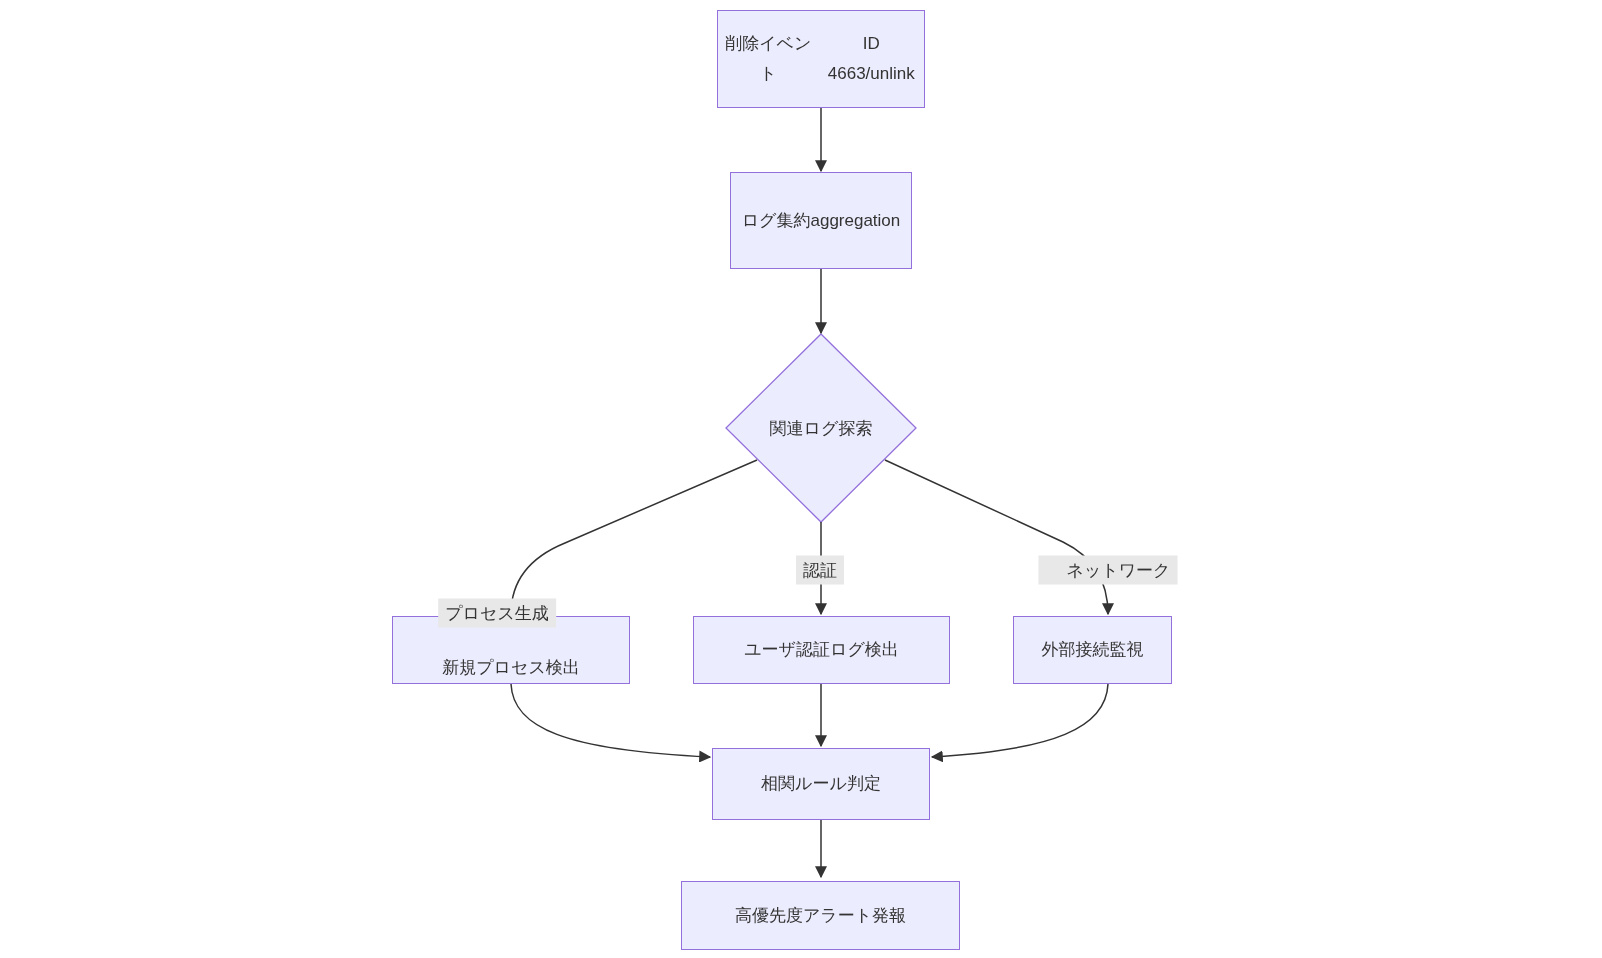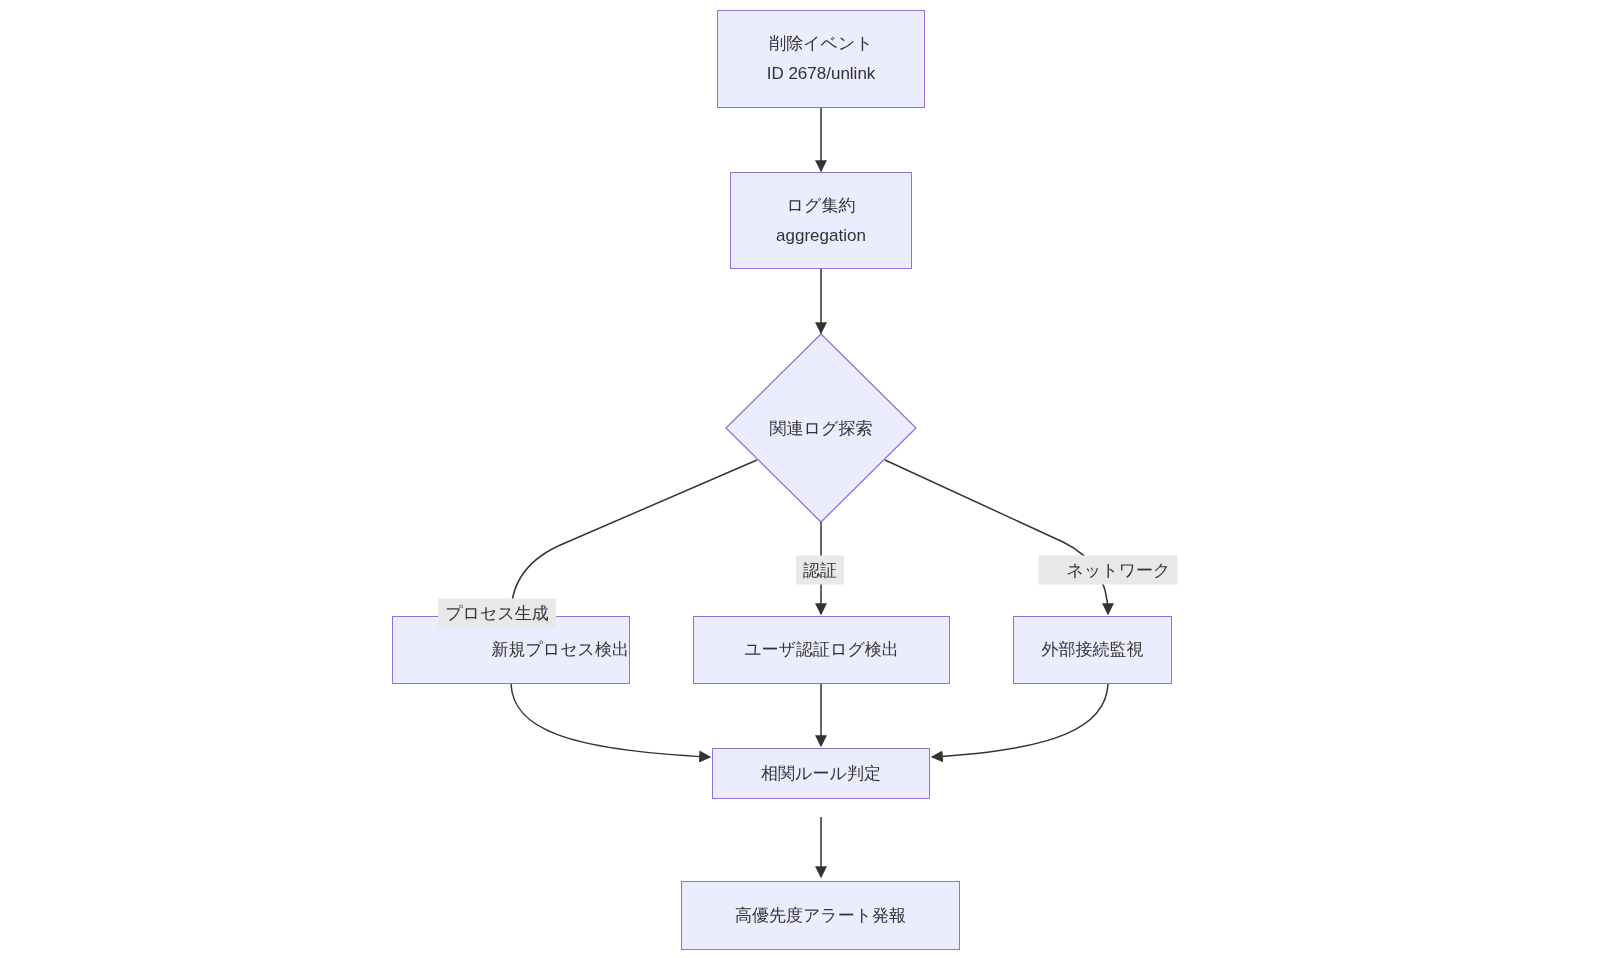--- a/index.html
+++ b/index.html
@@ -35,21 +35,20 @@
     fill: var(--node-fill, #ECECFF);
     stroke: var(--node-border, #9370DB);
     stroke-width: 1.3;
   }
   .node {
     position: absolute;
     box-sizing: border-box;
     background: var(--node-fill, #ECECFF);
     border: 1.5px solid var(--node-border, #9370DB);
     display: flex;
-    flex-direction: column;
     align-items: center;
     justify-content: center;
     text-align: center;
     font-size: 17px;
     line-height: 30px;
   }
   .diamond-label {
     position: absolute;
     transform: translate(-50%, -50%);
     font-size: 17px;
@@ -84,21 +83,21 @@
     <path class="edge" d="M821,522 L821,614" marker-end="url(#arrow)"></path>
     <path class="edge" d="M885,460 L1063,542 Q1108,564 1108,614" marker-end="url(#arrow)"></path>
     <path class="edge" d="M511,684 C513,728 565,750 710,757" marker-end="url(#arrow)"></path>
     <path class="edge" d="M821,684 L821,746" marker-end="url(#arrow)"></path>
     <path class="edge" d="M1108,684 C1106,728 1054,750 932,757" marker-end="url(#arrow)"></path>
     <path class="edge" d="M821,817 L821,877" marker-end="url(#arrow)"></path>
   </svg>
 
   <div class="node" style="left:717px; top:10px; width:208px; height:98px;">
     <span>削除イベント</span>
-    <span>ID 2678/unlink</span>
+    <span>ID 4663/unlink</span>
   </div>
 
   <div class="node" style="left:730px; top:172px; width:182px; height:97px;">
     <span>ログ集約</span>
     <span>aggregation</span>
   </div>
 
   <div class="diamond-label" style="left:821px; top:428px;">関連ログ探索</div>
 
   <div class="node" style="left:392px; top:616px; width:238px; height:68px;align-items:flex-end;">
@@ -106,21 +105,21 @@
   </div>
 
   <div class="node" style="left:693px; top:616px; width:257px; height:68px;">
     <span>ユーザ認証ログ検出</span>
   </div>
 
   <div class="node" style="left:1013px; top:616px; width:159px; height:68px;">
     <span>外部接続監視</span>
   </div>
 
-  <div class="node" style="left:712px; top:748px; width:218px; height:51px;">
+  <div class="node" style="left:712px; top:748px; width:218px; height:72px;">
     <span>相関ルール判定</span>
   </div>
 
   <div class="node" style="left:681px; top:881px; width:279px; height:69px;">
     <span>高優先度アラート発報</span>
   </div>
 
   <div class="edge-label" style="left:497px; top:569px;margin-top:44px;">プロセス生成</div>
   <div class="edge-label" style="left:820px; top:570px;">認証</div>
   <div class="edge-label" style="left:1108px; top:570px;padding-left:28px;">ネットワーク</div>

